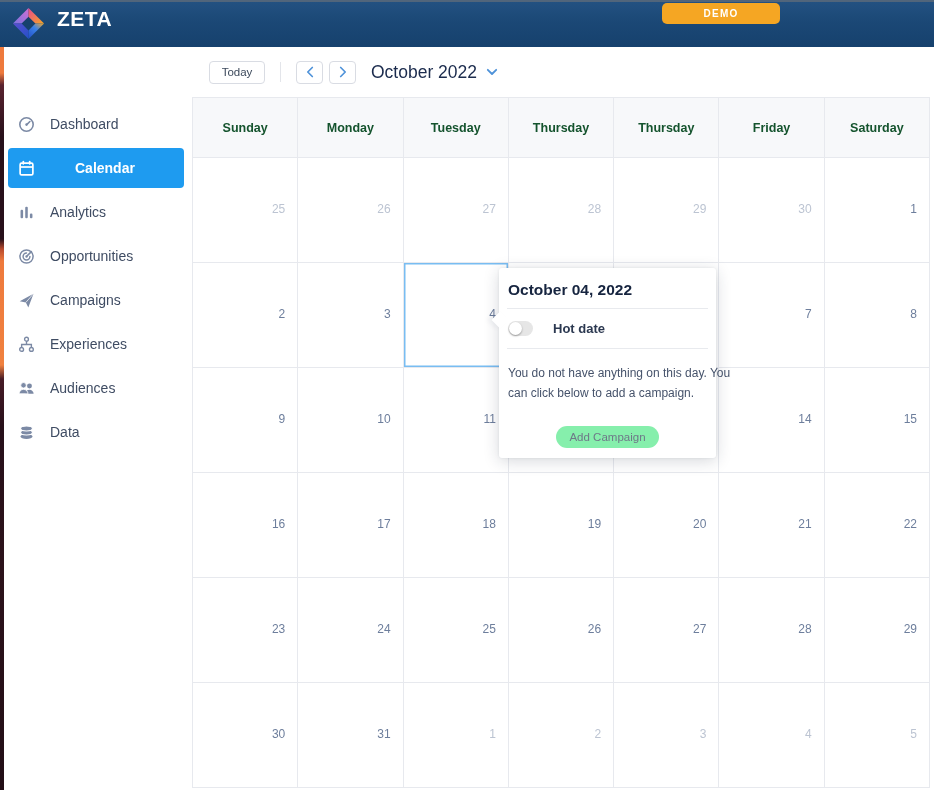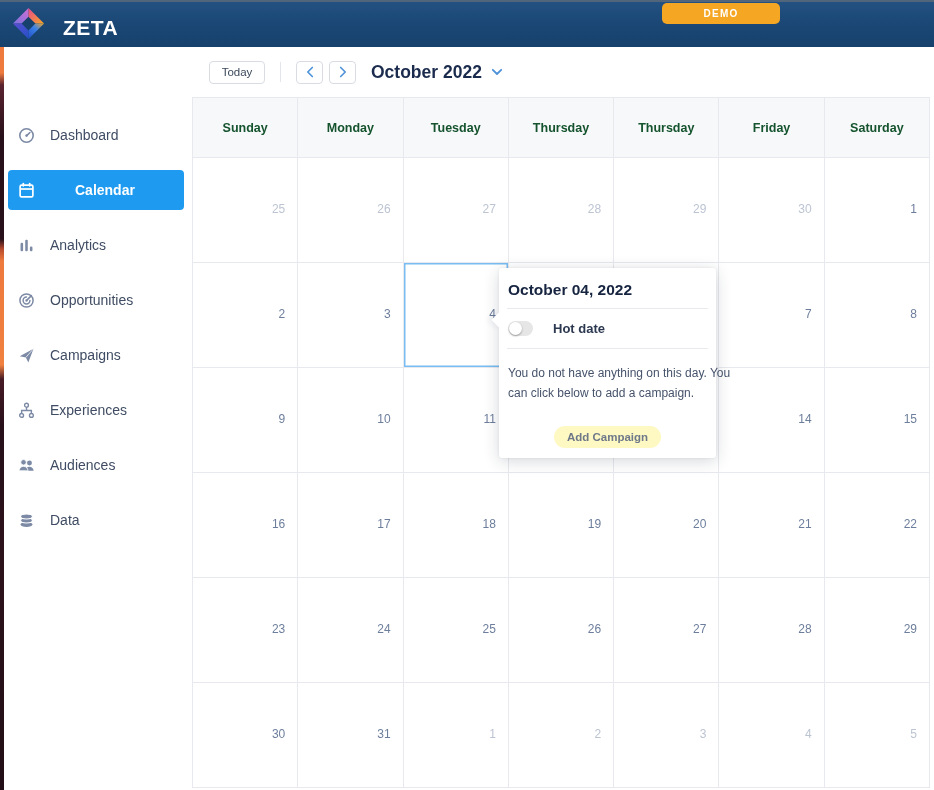--- a/index.html
+++ b/index.html
@@ -3,59 +3,59 @@
 <meta charset="utf-8">
 <style>
   * { margin:0; padding:0; box-sizing:border-box; }
   html,body { width:934px; height:790px; overflow:hidden; background:#fff;
     font-family:"Liberation Sans","DejaVu Sans",sans-serif; }
 
   
   .topbar { position:absolute; left:0; top:0; width:934px; height:47px;
     background:linear-gradient(180deg,#51657b 0px,#51657b 2px,#235181 2px,#1b4876 45%,#16416d 100%);
     display:flex; align-items:center; z-index:30; }
-  .brand { display:flex; align-items:flex-end; gap:18px; margin-left:12px; cursor:pointer; }
+  .brand { display:flex; align-items:flex-start; gap:12px; margin-left:12px; cursor:pointer; }
   .brand-text { color:#fff; font-size:21px; font-weight:700; letter-spacing:.5px; }
   .demo-btn { position:absolute; left:662px; top:3px; width:118px; height:21px;
     background:#f5a623; border:none; border-radius:5px; color:#fff; font-size:10px;
     font-weight:700; letter-spacing:1.2px; cursor:pointer;
     font-family:"Liberation Sans",sans-serif; }
 
   
   .edge-strip { position:absolute; left:0; top:47px; width:4px; height:743px; z-index:40;
     background:linear-gradient(180deg,
       #ee7a3d 0px,#ee7a3d 26px,#5a2330 38px,#27101a 90px,#27101a 192px,
       #b84a2e 202px,#ee7a3d 214px,#f0813f 318px,#471b26 332px,#27101a 380px,
       #2c121b 520px,#220e16 743px); }
 
   
   .layout { position:absolute; left:0; top:47px; width:934px; height:743px; display:flex; }
   .sidebar { width:192px; background:#fff; padding-top:53px; }
   .sidebar ul { list-style:none; }
-  .nav-item { height:40px; margin:15px 8px; padding-left:10px; display:flex; align-items:center;
+  .nav-item { height:40px; margin:4px 8px; padding-left:10px; display:flex; align-items:center;
     gap:15px; border-radius:4px; cursor:pointer; }
   .nav-item .label { font-size:14px; font-weight:500; color:#3f4c63; }
   .nav-item.selected { background:var(--accent,#1e9bf0);gap:40px; }
   .nav-item.selected .label { color:#fff; font-weight:600; }
   .nav-icon { width:17px; height:17px; display:inline-flex; }
 
   .main { flex:1; display:flex; flex-direction:column; }
 
   
   .cal-toolbar { height:50px; display:flex; align-items:center; padding-left:17px; background:#fff; }
   .today-btn { width:56px; height:23px; background:#fff; border:1px solid #d9dce3;
     border-radius:4px; font-size:11.5px; color:#3d4a5c; cursor:pointer;
     font-family:"Liberation Sans",sans-serif; }
   .tb-divider { width:1px; height:20px; background:#e3e5ea; margin:0 15px; }
   .nav-arrow { width:27px; height:23px; background:#fff; border:1px solid #d9dce3;
     border-radius:4px; display:inline-flex; align-items:center; justify-content:center;
     cursor:pointer; }
   .nav-arrow + .nav-arrow { margin-left:6px; }
   .month-group { display:flex; align-items:center; gap:9px; margin-left:15px; cursor:pointer; }
-  .month-title { font-size:17.5px; font-weight:700; color:#1b2b4d; }
+  .month-title { font-size:17.5px; font-weight:400; color:#1b2b4d; }
 
   
   .grid { width:738px; border-top:1px solid #e7e9ee; border-left:1px solid #e7e9ee; }
   .dow-row, .week-row { display:grid; grid-template-columns:repeat(7,1fr); }
   .dow-cell { height:60px; background:#f7f8fa; border-right:1px solid #e7e9ee;
     border-bottom:1px solid #e7e9ee; display:flex; align-items:center; justify-content:center;
     font-size:12.5px; font-weight:600; color:#14532d; }
   .day-cell { height:105px; background:#fff; border-right:1px solid #e7e9ee;
     border-bottom:1px solid #e7e9ee; position:relative; cursor:pointer; }
   .day-cell .num { position:absolute; top:8px; right:12px; font-size:12px; font-weight:500;
@@ -74,22 +74,22 @@
   .pop-divider { border-top:1px solid #e8eaee; margin:0 8px; }
   .toggle-row { display:flex; align-items:center; gap:20px; padding:12px 9px; }
   .toggle { width:25px; height:15px; border-radius:8px; background:#e6e6e6; position:relative;
     display:inline-block; cursor:pointer; }
   .toggle .knob { position:absolute; left:1px; top:1px; width:13px; height:13px; border-radius:50%;
     background:#fff; box-shadow:0 1px 2px rgba(0,0,0,.35); }
   .toggle-label { font-size:13px; font-weight:600; color:#2b3850; }
   .pop-body { padding:14px 9px 0 9px; }
   .pop-body div { font-size:12px; line-height:20px; color:#46536b; white-space:nowrap; }
   .pop-btn-row { text-align:center; margin-top:23px; }
-  .add-campaign { background:#fef9c3; border:none; border-radius:11px; padding:5px 13px;
-    font-size:11.5px; color:#6e7888; cursor:pointer; font-family:"Liberation Sans",sans-serif;font-weight:bold; }
+  .add-campaign { background:#86efac; border:none; border-radius:11px; padding:5px 13px;
+    font-size:11.5px; color:#6e7888; cursor:pointer; font-family:"Liberation Sans",sans-serif; }
 </style>
 </head>
 <body>
 
 <div class="topbar">
   <div class="brand">
     <span class="nav-icon" style="width:33px;height:33px">
       <svg width="33" height="33" viewBox="0 0 36 36">
         <defs>
           <linearGradient id="lgTL" x1="0" y1="1" x2="1" y2="0">

